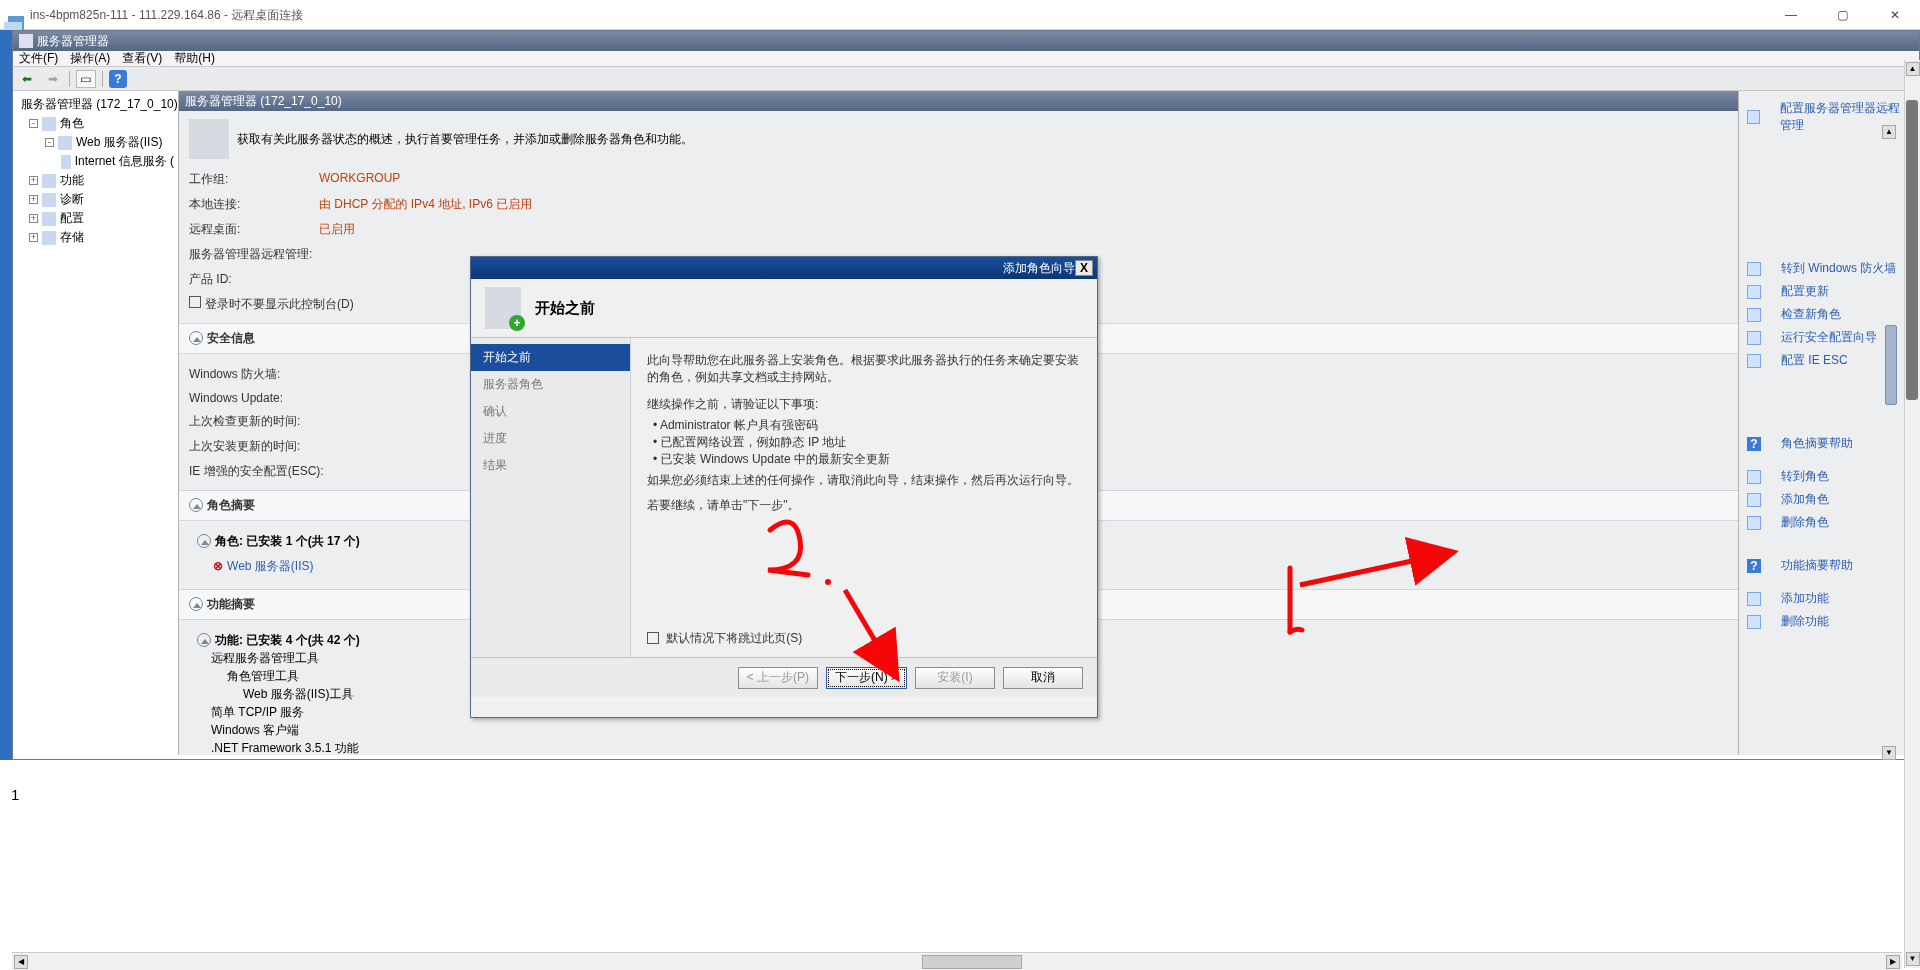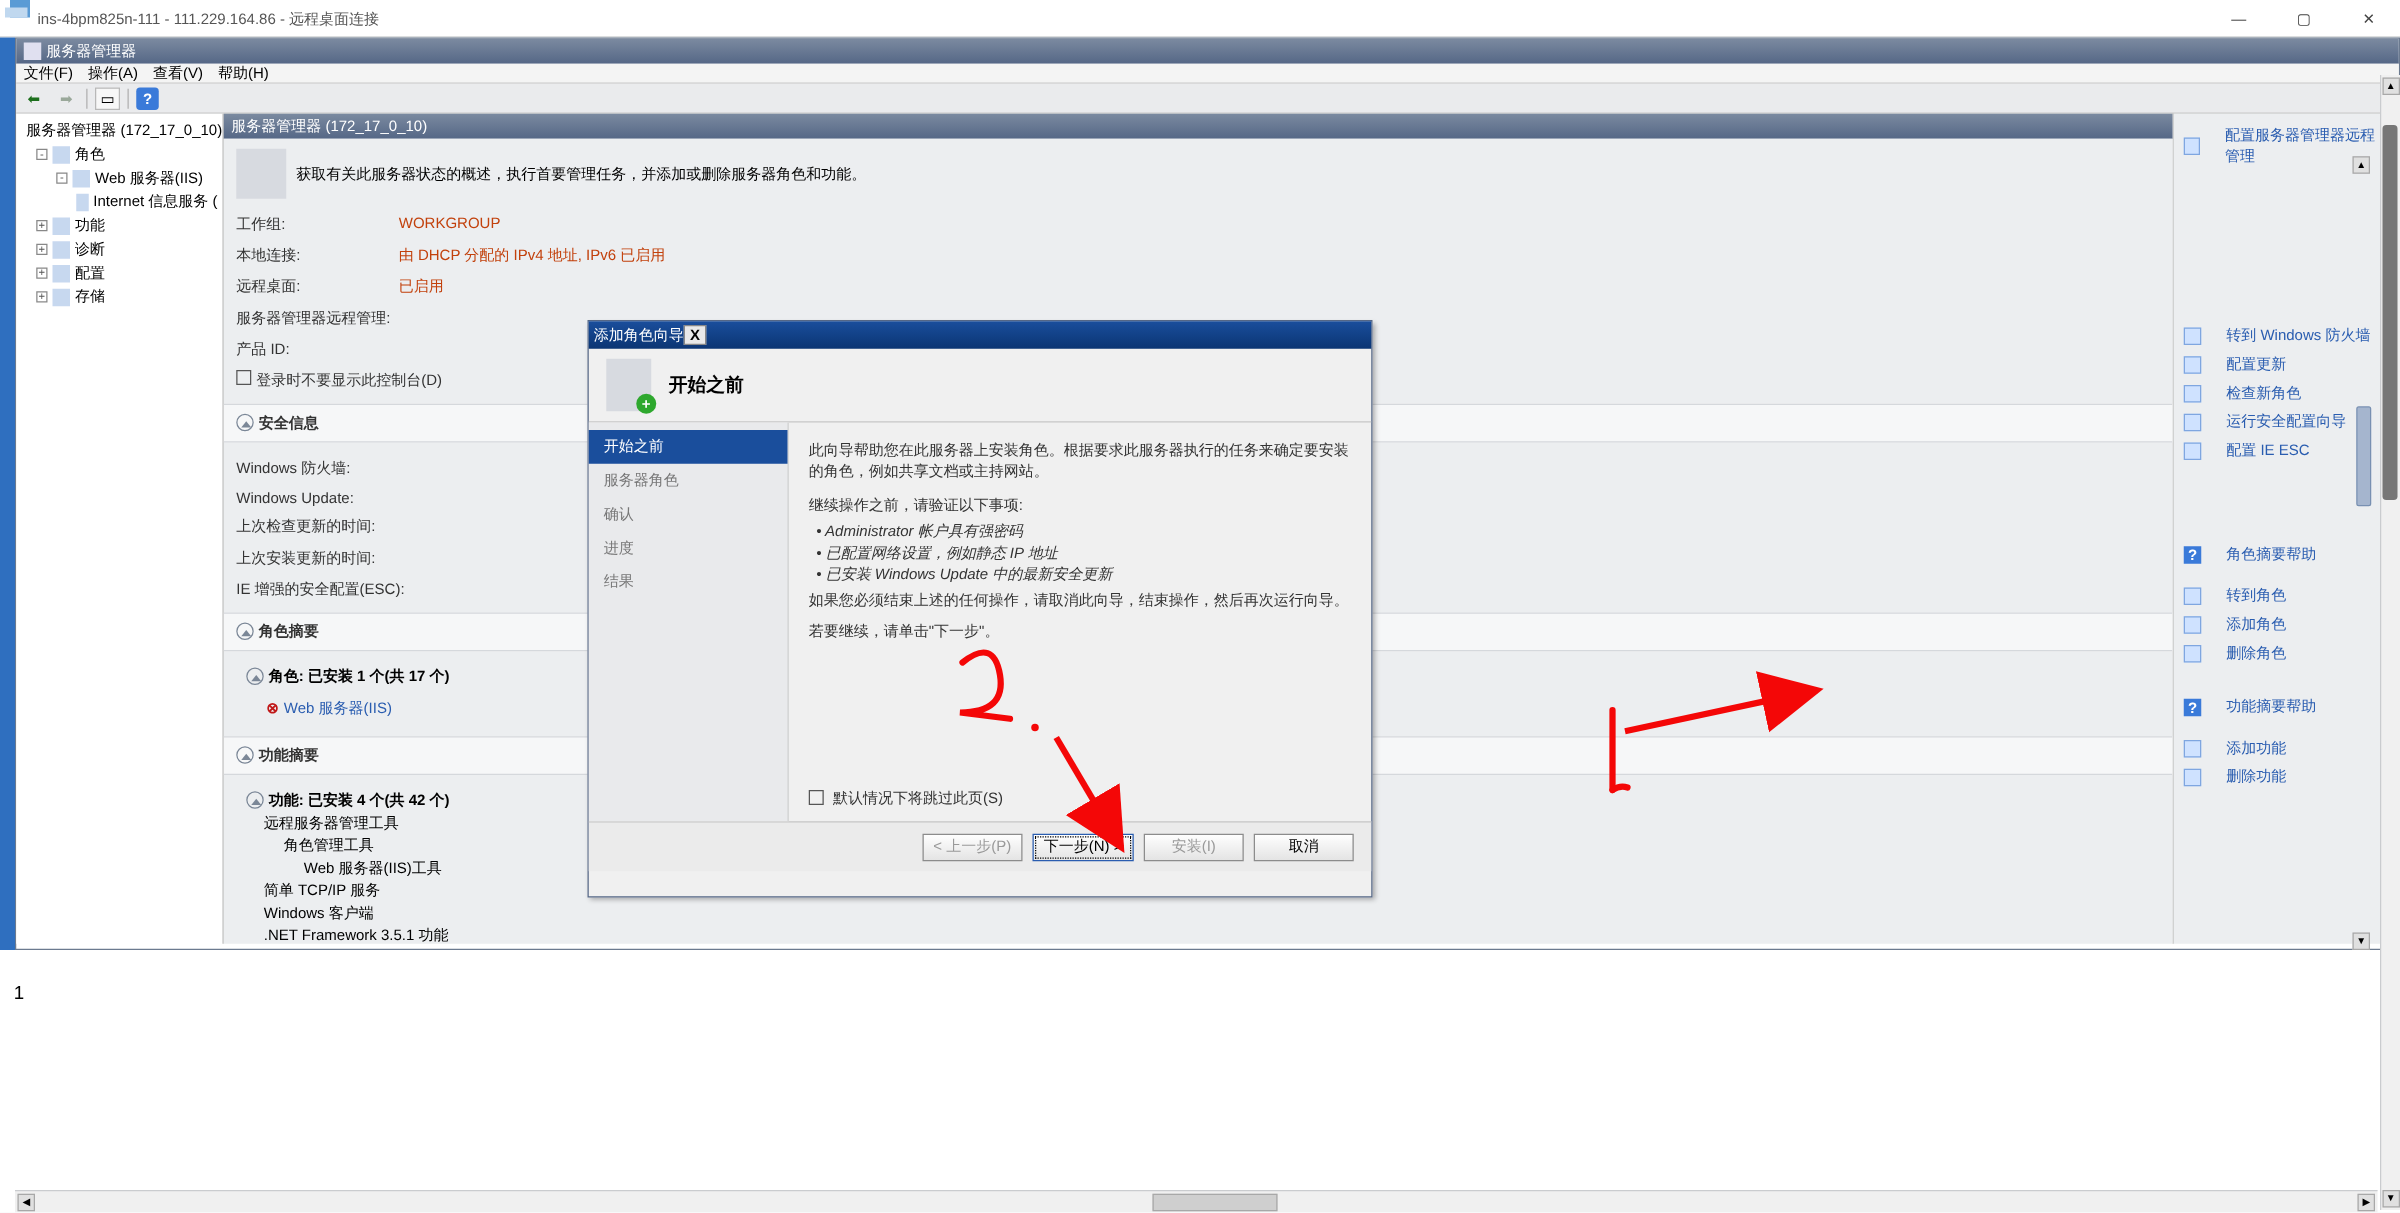--- a/index.html
+++ b/index.html
@@ -1,18 +1,18 @@
 <!DOCTYPE html>
 <html><head>
 <meta charset="utf-8">
 <style>
   * { box-sizing: border-box; font-family: "Microsoft YaHei", "SimSun", Arial, sans-serif; font-size: 12px; }
   html,body { margin:0; padding:0; width:1920px; height:970px; background:#fff; overflow:hidden; }
   .rdp-title { height:30px; line-height:30px; background:#fff; border-bottom:1px solid #d0d2d4; color:#555; padding:0 8px; display:flex; align-items:center; justify-content:space-between;}
-  .rdp-title .left { display:flex; align-items:flex-start; gap:6px;}
+  .rdp-title .left { display:flex; align-items:flex-end; gap:6px;}
   .rdp-title .winbtns { display:flex; gap:18px; color:#444; font-size:14px;}
   .rdp-title .winbtns span { width:34px; text-align:center; cursor:default;}
   .rdp-icon { width:16px; height:14px; background:#5a9bd5; display:inline-block; position:relative;}
   .rdp-icon::after{content:"";position:absolute;left:-4px;top:6px;width:18px;height:8px;background:#c0d8ef;}
   .outer { position:relative; height:940px; }
   .bluebar { position:absolute; left:0; top:0; width:12px; height:730px; background:#2f6fbf; }
   .smwin { position:absolute; left:12px; top:0; right:0; height:730px; border:1px solid #6b7a8f; }
   .smwin-title { height:20px; background:linear-gradient(#7b8aa0,#556786); color:#fff; padding:0 6px; display:flex; align-items:center; gap:4px;}
   .smwin-title .mini-icon{width:14px;height:14px;background:#e0e0f0;display:inline-block;}
   .menubar { height:16px; background:#f4f4f4; border-bottom:1px solid #c8c8c8; display:flex; gap:12px; padding:0 6px; align-items:center;}
@@ -49,32 +49,32 @@
   .r-icon.q{background:#3a7ad9;border:none;color:#fff;text-align:center;line-height:14px;font-weight:bold;}
   .r-sep{height:10px;}
   .scroll-right { position:absolute; right:0; top:30px; bottom:2px; width:16px; background:#f0f0f0; border-left:1px solid #cacccf; display:flex; flex-direction:column; align-items:center; justify-content:space-between; padding:2px 0;}
   .scroll-btn{width:14px;height:14px;background:#e0e0e0;border:1px solid #a8a8a8;font-size:8px;line-height:12px;text-align:center;}
   .scroll-thumb{position:absolute;right:1px;top:200px;width:12px;height:80px;background:#a5b5ce;border:1px solid #7890b2;border-radius:2px;}
   .scroll-thumb-out{position:absolute;right:2px;top:40px;width:12px;height:300px;background:#777;border-radius:3px;}
   .bot-scroll{position:absolute;left:12px;right:18px;bottom:0;height:18px;background:#f0f0f0;border-top:1px solid #cacccf;display:flex;align-items:center;justify-content:space-between;padding:0 2px;}
   .hthumb{width:100px;height:14px;background:#cfcfcf;border:1px solid #a8a8a8;margin-left:30px;}
   
   .wizard { position:absolute; left:470px; top:226px; width:628px; height:462px; border:1px solid #556786; background:#f0f0f0; box-shadow:2px 2px 4px rgba(0,0,0,.3);}
-  .wiz-title{height:22px;background:linear-gradient(#1a4e9c,#0b3573);color:#fff;display:flex;align-items:center;justify-content:flex-start;padding:0 4px;}
+  .wiz-title{height:22px;background:linear-gradient(#1a4e9c,#0b3573);color:#fff;display:flex;align-items:center;justify-content:flex-end;padding:0 4px;}
   .wiz-close{width:18px;height:16px;background:#e9e9e9;color:#000;border:1px solid #888;text-align:center;line-height:14px;font-weight:bold;}
   .wiz-header{height:58px;display:flex;align-items:center;gap:14px;padding:0 14px;}
   .wiz-header .hicon{width:36px;height:42px;background:#d7dae0;position:relative;}
   .wiz-header .hicon::after{content:"+";position:absolute;right:-4px;bottom:-2px;width:16px;height:16px;border-radius:50%;background:#2ea82e;color:#fff;text-align:center;line-height:16px;font-weight:bold;}
   .wiz-header h2{font-size:15px;font-weight:bold;margin:0;}
   .wiz-body{display:flex;height:320px;border-top:1px solid #c6c6c6;}
   .wiz-steps{width:160px;background:#e9eaec;border-right:1px solid #d0d0d0;padding:6px 0;}
   .wiz-step{padding:5px 12px;color:#777;}
   .wiz-step.active{background:#1a4e9c;color:#fff;}
   .wiz-main{flex:1;padding:14px 16px;color:#333;line-height:17px;position:relative;}
-  .wiz-bullets{padding-left:6px;margin:4px 0;font-style:italic;}
+  .wiz-bullets{padding-left:6px;margin:4px 0;}
   .wiz-bullets li{list-style:none;}
   .wiz-bullets li::before{content:"• ";}
   .wiz-skip{position:absolute;left:16px;bottom:10px;}
   .wiz-footer{height:40px;border-top:1px solid #c6c6c6;display:flex;align-items:center;justify-content:flex-end;gap:8px;padding:0 14px;background:#ebebeb;}
   .wbtn{min-width:80px;height:22px;border:1px solid #8c8c8c;background:linear-gradient(#fefefe,#e4e4e4);padding:0 8px;}
   .wbtn:disabled{color:#9a9a9a;}
   .wbtn.focus{border:1px solid #2a5db0;outline:1px dotted #000;outline-offset:-3px;}
   
   .annot{position:absolute;pointer-events:none;z-index:50;}
   .annot svg{overflow:visible;}

